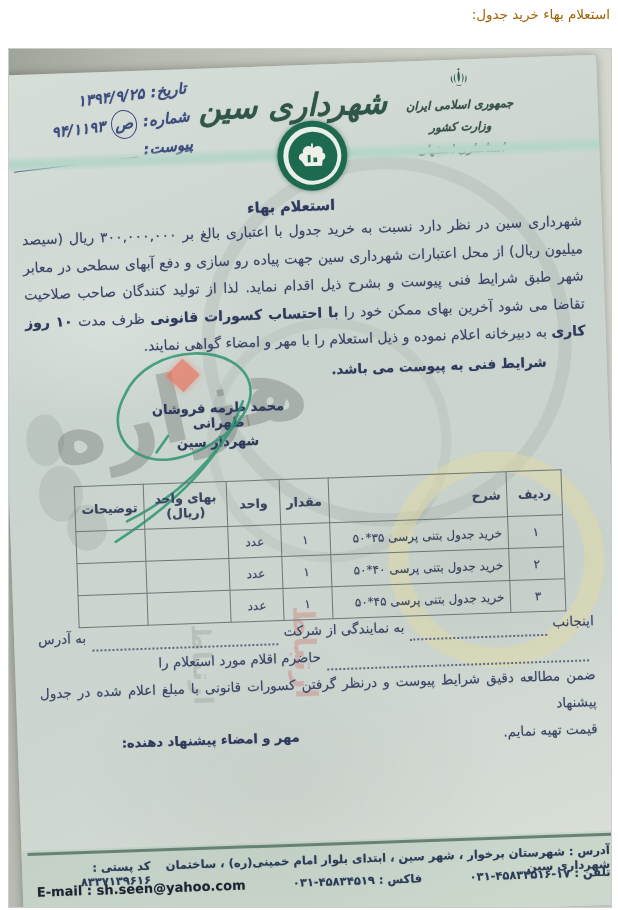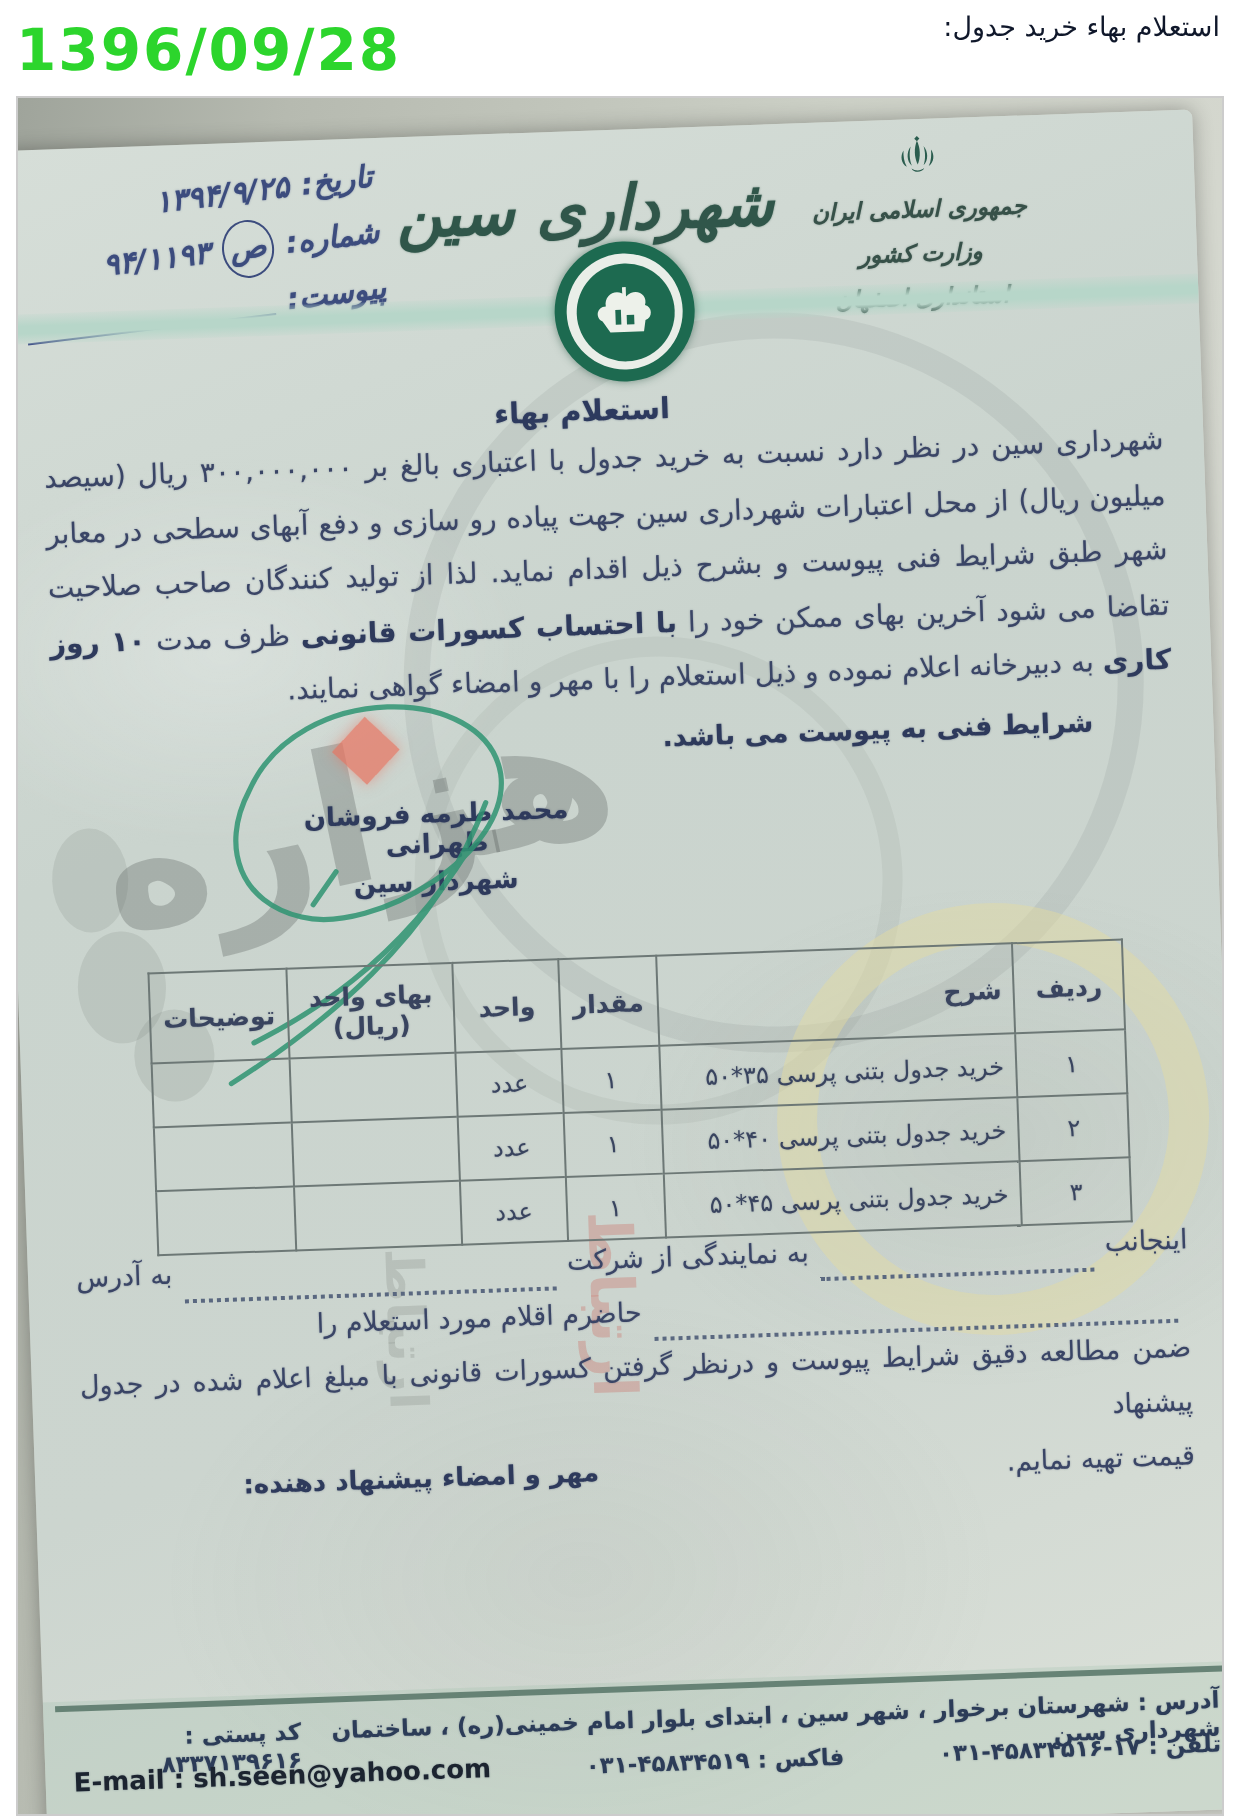--- a/index.html
+++ b/index.html
@@ -1,20 +1,20 @@
 <!DOCTYPE html>
 <html lang="fa"><head>
 <meta charset="utf-8">
 <style>
   html,body{margin:0;padding:0;}
   body{background:#ffffff;font-family:"DejaVu Sans",sans-serif;}
   #stage{position:relative;width:618px;height:910px;background:#ffffff;overflow:hidden;}
 
   
-  .viewer-caption{position:absolute;top:6px;right:8px;font-size:13.5px;color:#0f172a;direction:rtl;}
+  .viewer-caption{position:absolute;top:6px;right:8px;font-size:13.5px;color:#a16207;direction:rtl;}
   .date-overlay{position:absolute;top:8px;left:8px;font-size:29px;font-weight:bold;color:#2cd52c;letter-spacing:1px;}
 
   
   .photo{position:absolute;left:8px;top:48px;width:602px;height:858px;overflow:hidden;
     border:1px solid #cccccc;
     background:linear-gradient(100deg,#9fa49b 0%,#b6bab0 18%,#ccd0c6 55%,#dadcd4 100%);}
   .paper{position:absolute;left:0px;top:16px;width:602px;height:850px;
     transform:rotate(-2deg);
     background:linear-gradient(160deg,#d6ded8 0%,#cad4ce 35%,#ccd5cf 65%,#dce1d9 100%);
     border-radius:14px 4px 0 0;box-shadow:0 0 10px rgba(0,0,0,.30);direction:rtl;}
@@ -105,21 +105,20 @@
   .wm-diamond{top:294px;right:412px;width:24px;height:24px;background:rgba(232,115,95,.72);transform:rotate(45deg);
     box-shadow:0 0 7px rgba(232,115,95,.55);}
   .wm-blob{border-radius:50%;background:rgba(100,105,100,.14);}
 </style>
 </head>
 <body>
 
 <div id="stage">
 
   <div class="viewer-caption">استعلام بهاء خرید جدول:</div>
-  <div class="date-overlay">1396/09/28</div>
 
   <div class="photo">
     <div class="paper">
 
       <div class="wm wm-circle1"></div>
       <div class="wm wm-circle2"></div>
       <div class="wm wm-yellow"></div>
       <div class="wm wm-word">هزاره</div>
       <div class="wm wm-vert-red">ارتباط</div>
       <div class="wm wm-vert-gray">ارتباط</div>

